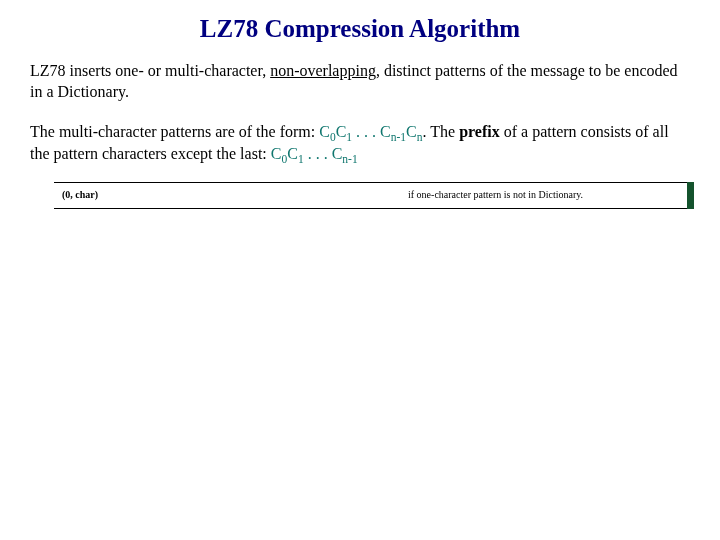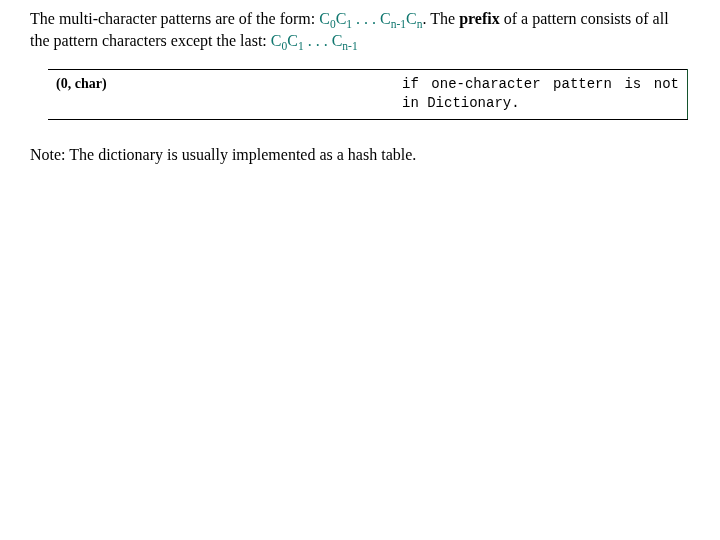--- a/index.html
+++ b/index.html
@@ -31,50 +31,53 @@
   .bold { font-weight: bold; }
   .blue { color: #0f766e; }
   .sub { font-size: 0.72em; vertical-align: sub; line-height: 0; }
   .section-label {
     font-weight: bold;
     margin: 0 0 14px 0;
   }
   table.rules {
     border-collapse: collapse;
     width: 640px;
-    margin: 0 0 24px 18px;
-    font-size: 14px;
+    margin: 0 0 24px 24px;
+    font-size: 10px;
   }
   table.rules td {
     padding: 5px 8px 6px 8px;
     vertical-align: top;
   }
   table.rules tr:first-child td { border-top: 1px solid #000; }
   table.rules td { border-bottom: 1px solid #000; }
-  table.rules td:last-child { border-right: 1px solid #14532d; font-family: Liberation Mono, monospace; }
+  table.rules td:last-child { border-right: 7px solid #14532d; }
   .col-left { width: 330px; font-weight: bold; }
   .col-right { text-align: justify; }
   .note { margin-top: 4px; }
 </style>
 </head>
 <body>
 
 <div class="slide">
 
+  <div class="title">LZ78 Compression Algorithm</div>
 
+  <p class="para">
+    <span>LZ78 inserts one- or multi-character, </span><span class="underline">non-overlapping</span><span>, distinct patterns of the message to be encoded in a Dictionary.</span>
+  </p>
 
   <p class="para">
     <span>The multi-character patterns are of the form: </span><span class="blue"><span>C</span><span class="sub">0</span><span>C</span><span class="sub">1</span><span> . . . </span><span>C</span><span class="sub">n-1</span><span>C</span><span class="sub">n</span></span><span>. </span><span>The </span><span class="bold">prefix</span><span> of a pattern consists of all the pattern characters except the last:  </span><span class="blue"><span>C</span><span class="sub">0</span><span>C</span><span class="sub">1</span><span> . . . </span><span>C</span><span class="sub">n-1</span></span>
   </p>
 
 
   <table class="rules">
     <tbody>
         <tr>
       <td class="col-left">(0, char)</td>
       <td class="col-right">if one-character pattern is not in Dictionary.</td>
     </tr>
   </tbody>
     </table>
 
-  <p class="note">Note: The dictionary is usually implemented as a hash table.</p>
 
 </div>
 
 </body></html>

